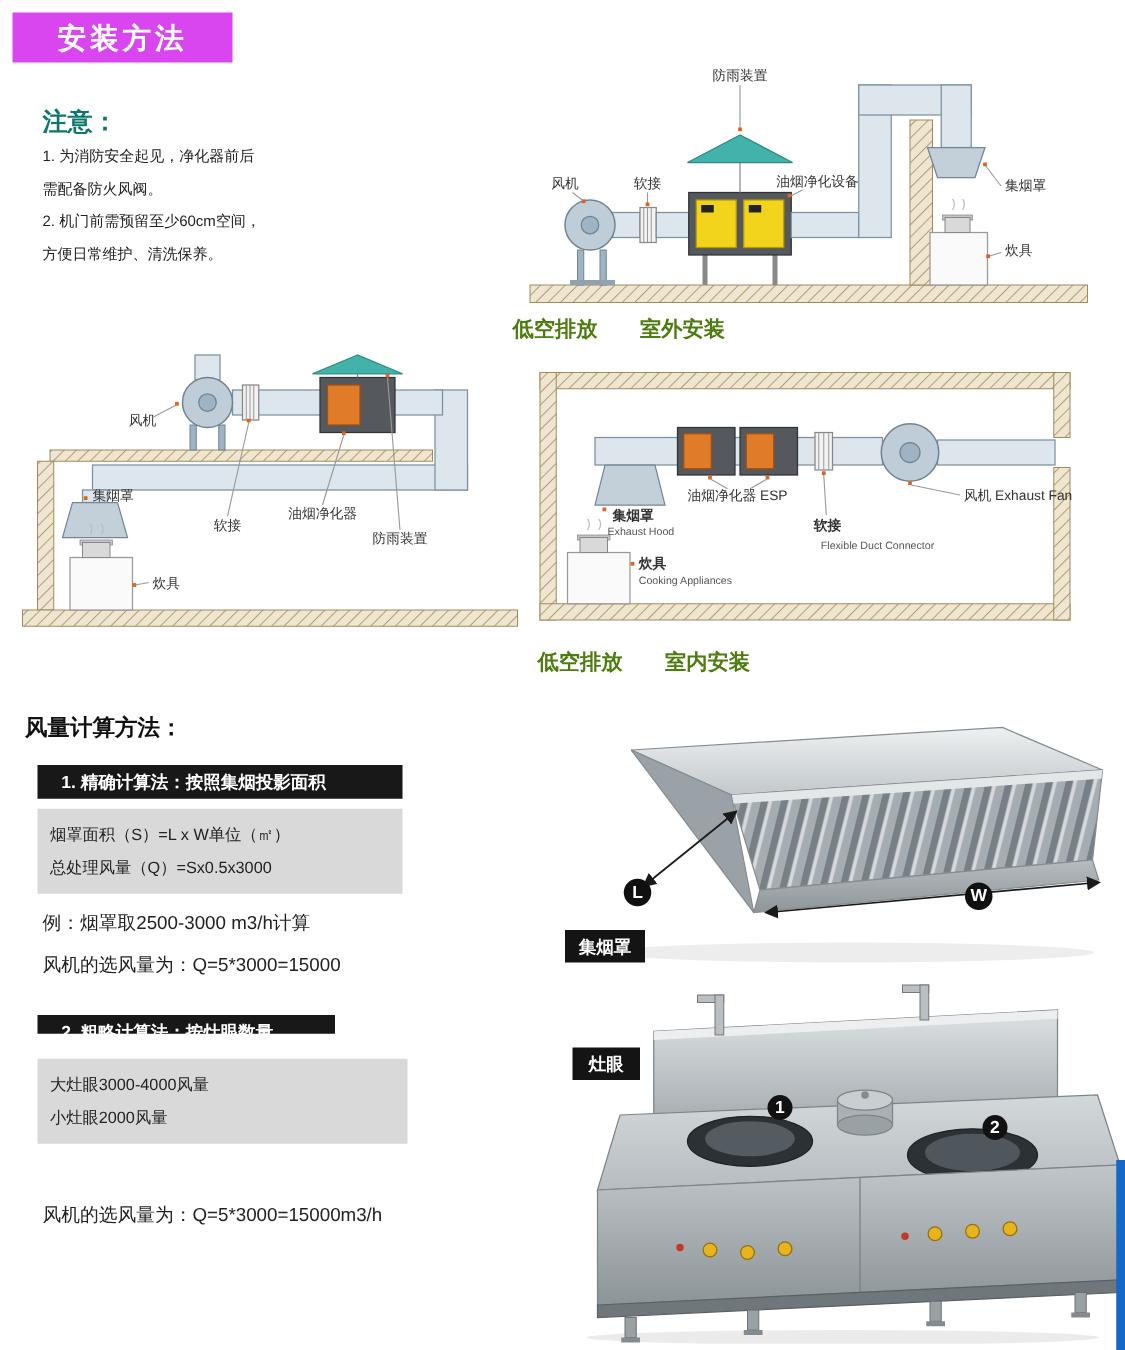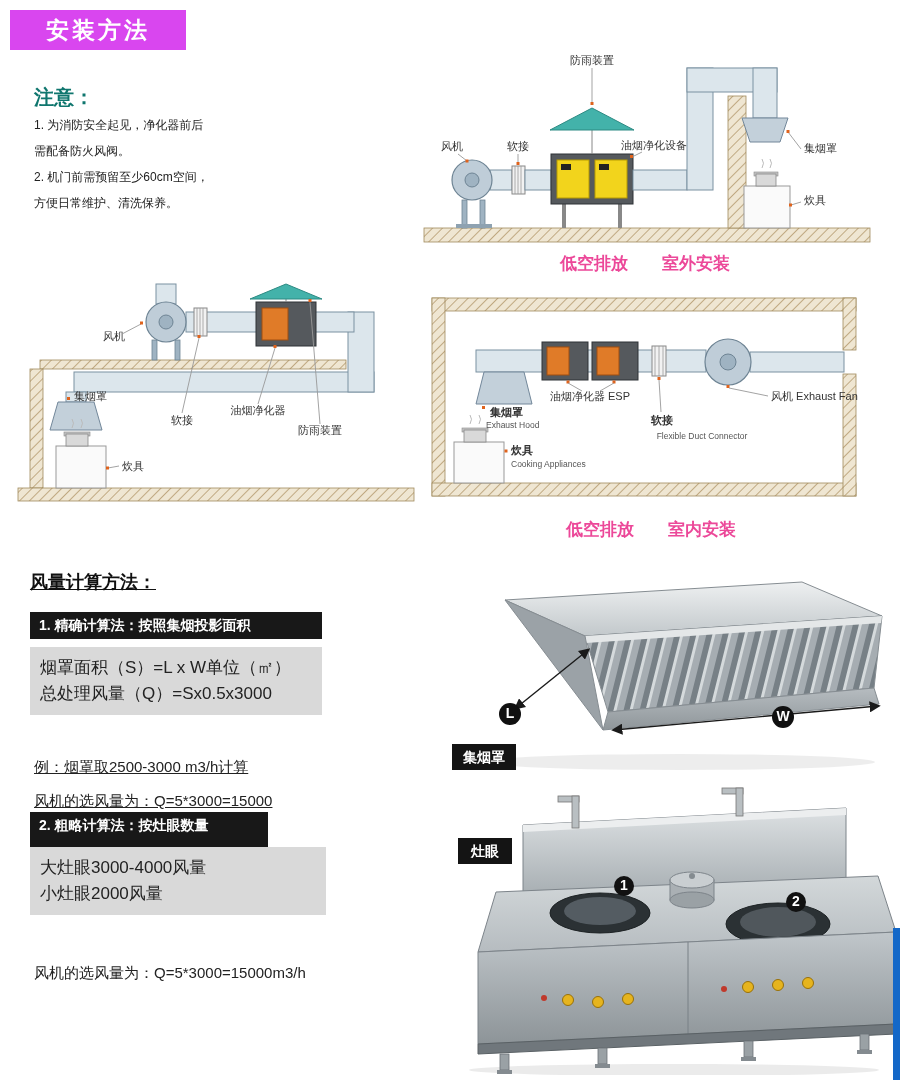--- a/index.html
+++ b/index.html
@@ -8,25 +8,25 @@
     position:relative; width:900px; height:1080px; background:#ffffff; overflow:hidden;
     font-family:"Liberation Sans","DejaVu Sans",sans-serif; color:#222;
   }
   .abs { position:absolute; }
   .header-badge {
     background:#d946ef; color:#fff; font-weight:bold; font-size:23px;
     display:flex; align-items:center; justify-content:center; letter-spacing:3px;
   }
   .notice-title { font-size:20px; font-weight:bold; color:#0f766e; }
   .notice-line  { font-size:12px; line-height:26px; color:#222; }
-  .caption { font-size:17px; font-weight:bold; color:#ec4899; text-align:center; }
+  .caption { font-size:17px; font-weight:bold; color:#4d7c0f; text-align:left; }
   .cap-gap { margin-left:34px; }
   .calc-title { font-size:18px; font-weight:bold; color:#111; }
-  .black-bar { background:#181818; color:#fff; font-size:14px; font-weight:bold; line-height:27px; padding-left:9px; }
-  .gray-box  { background:#d9d9d9; padding:8px 10px; font-size:17px; line-height:26px; color:#222; }
+  .black-bar { background:#181818; color:#fff; font-size:14px; font-weight:bold; line-height:27px; padding-left:19px; }
+  .gray-box  { background:#d9d9d9; padding:8px 10px; font-size:13px; line-height:26px; color:#222; }
   .example   { font-size:15px; line-height:34px; color:#222; }
   svg { display:block; }
   svg text { font-family:"Liberation Sans","DejaVu Sans",sans-serif; }
   .dlabel    { font-size:11px; fill:#333; }
   .dlabel-en { font-size:8.5px; fill:#555; }
   .leader { stroke:#999; stroke-width:0.9; }
   .dot { fill:#e0631c; }
   .duct { fill:#dce6ec; stroke:#7b91a1; stroke-width:1; }
   .accordion { fill:#f2f2f2; stroke:#888; stroke-width:1; }
   .acc-line { stroke:#999; stroke-width:0.8; }
@@ -251,33 +251,33 @@
 
     <rect x="74.5" y="153.5" width="3" height="3" class="dot"></rect>
     <text x="81" y="158" text-anchor="start" class="dlabel" font-weight="bold">炊具</text>
     <text x="81" y="171" text-anchor="start" class="dlabel-en">Cooking Appliances</text>
   </svg>
 
   <div class="abs caption" style="left:430px; top:518px; width:442px;">
     <span>低空排放</span><span class="cap-gap">室内安装</span>
   </div>
 
-  <div class="abs calc-title" style="left:30px; top:570px;text-decoration:underline;">风量计算方法：</div>
+  <div class="abs calc-title" style="left:20px; top:570px;">风量计算方法：</div>
 
   <div class="abs black-bar" style="left:30px; top:612px; width:292px; height:27px;">1. 精确计算法：按照集烟投影面积</div>
   <div class="abs gray-box" style="left:30px; top:647px; width:292px;">
     <div>烟罩面积（S）=L x W单位（㎡）</div>
     <div>总处理风量（Q）=Sx0.5x3000</div>
   </div>
-  <div class="abs example" style="left:34px; top:750px;text-decoration:underline;">
+  <div class="abs example" style="left:34px; top:722px;">
     <div>例：烟罩取2500-3000 m3/h计算</div>
     <div>风机的选风量为：Q=5*3000=15000</div>
   </div>
 
-  <div class="abs black-bar" style="left:30px; top:812px; width:238px; height:35px;">2. 粗略计算法：按灶眼数量</div>
+  <div class="abs black-bar" style="left:30px; top:812px; width:238px; height:15px;">2. 粗略计算法：按灶眼数量</div>
   <div class="abs gray-box" style="left:30px; top:847px; width:296px;">
     <div>大灶眼3000-4000风量</div>
     <div>小灶眼2000风量</div>
   </div>
   <div class="abs example" style="left:34px; top:956px;">
     <div>风机的选风量为：Q=5*3000=15000m3/h</div>
   </div>
 
   <svg class="abs" style="left:450px; top:572px;" width="440" height="205" viewBox="0 0 440 205">
     <defs>

